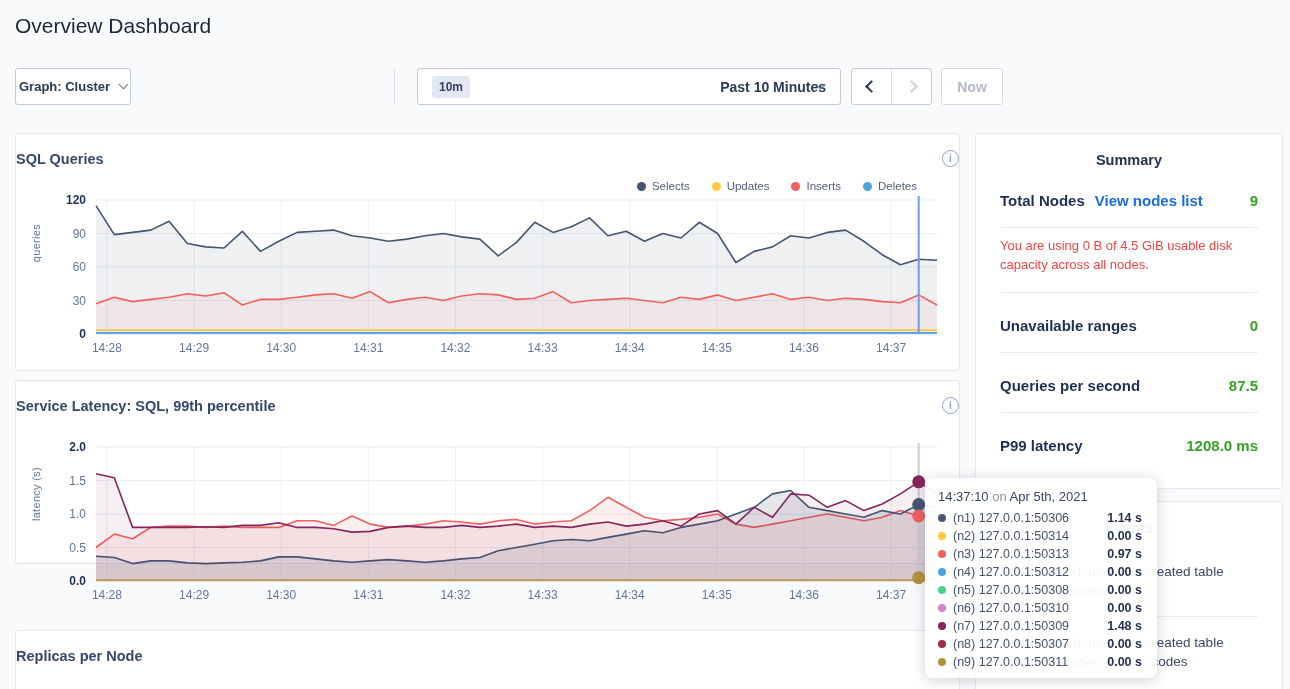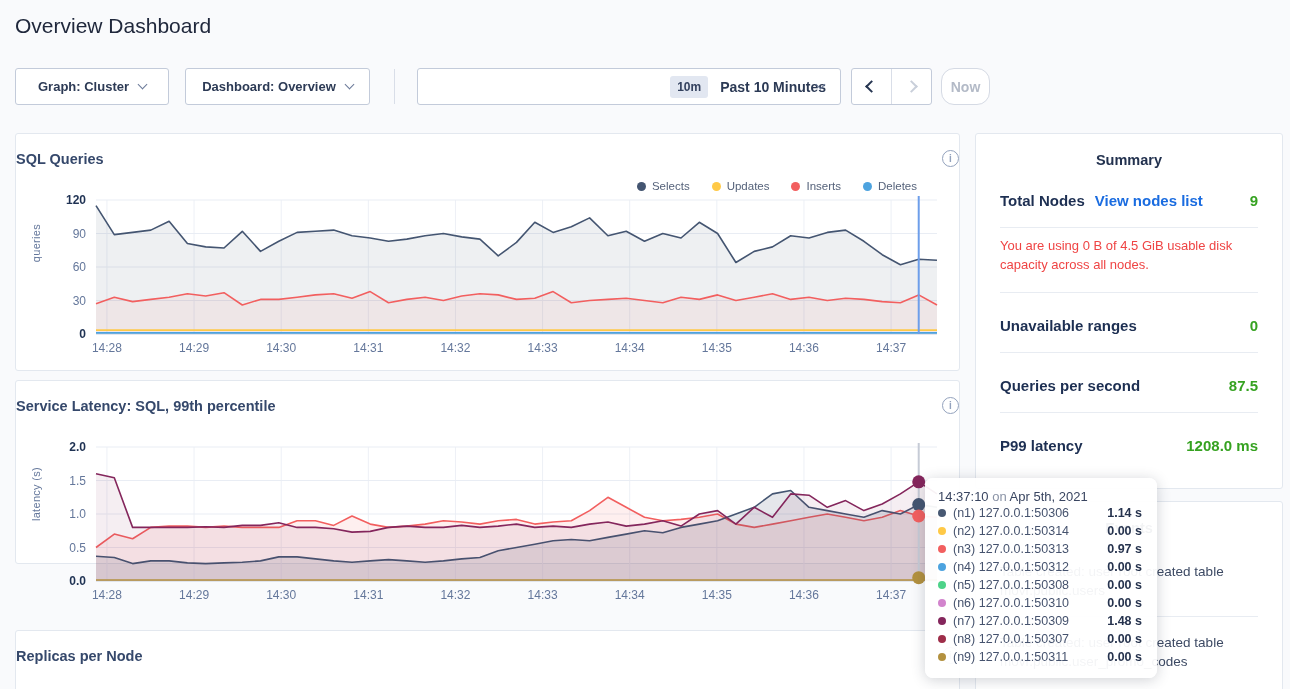--- a/index.html
+++ b/index.html
@@ -5,34 +5,34 @@
   * { box-sizing: border-box; margin: 0; padding: 0; }
   html,body { width:1290px; height:689px; overflow:hidden; }
   body { background:#f9fafc; font-family:"Liberation Sans", sans-serif; color:#2c3a55; position:relative; }
   .page { position:absolute; inset:0; }
 
   .page-title { position:absolute; left:15px; top:14px; font-size:21px; font-weight:500; color:#20283c; }
 
   
   .btn { position:absolute; top:68px; height:37px; background:#fff; border:1px solid #c3cbda; border-radius:3px;
          display:flex; align-items:center; justify-content:center; font-size:13px; font-weight:bold; color:#2c3a55; cursor:pointer; }
-  .dd-graph { left:15px; width:154px; gap:10px; }
+  .dd-graph { left:15px; width:116px; gap:10px; }
   .dd-dash  { left:185px; width:185px; gap:10px; }
   .caret { width:7px; height:7px; border-right:1.6px solid #6b7a99; border-bottom:1.6px solid #6b7a99; transform:rotate(45deg); margin-top:-4px; }
   .toolbar-divider { position:absolute; left:394px; top:69px; height:35px; width:1px; background:#d9dee8; }
-  .time-select { left:417px; width:424px; justify-content:flex-end; padding:0 14px; gap:12px; font-size:14px; }
+  .time-select { left:417px; width:424px; justify-content:space-between; padding:0 14px; gap:12px; font-size:14px; }
   .time-badge { background:#e2e7f1; color:#33415e; font-size:12px; font-weight:bold; border-radius:3px; padding:4px 7px; }
   .time-caret { position:absolute; right:16px; }
   .arrows { left:851px; width:81px; padding:0; }
   .arrow-half { flex:1; height:100%; display:flex; align-items:center; justify-content:center; }
   .arrow-half + .arrow-half { border-left:1px solid #d9dee8; }
   .chev { width:9px; height:9px; border-left:2.4px solid #263551; border-bottom:2.4px solid #263551; }
   .chev-left  { transform:rotate(45deg); }
   .chev-right { transform:rotate(-135deg); border-color:#c9cfda; }
-  .now-btn { left:941px; width:49px; color:#b3bac7; font-size:14px; border-color:#d5dae4;border-radius:13px; }
+  .now-btn { left:941px; width:62px; color:#b3bac7; font-size:14px; border-color:#d5dae4; }
 
   
   .card { position:absolute; background:#fff; border:1px solid #e3e8ef; border-radius:3px; }
   .card-sql { left:15px; top:133px; width:945px; height:238px; }
   .card-lat { left:15px; top:380px; width:945px; height:184px; }
   .card-rep { left:15px; top:630px; width:945px; height:120px; }
   .card-summary { left:975px; top:133px; width:308px; height:356px; }
   .card-events  { left:975px; top:501px; width:308px; height:220px; }
 
   .chart-title-row { display:flex; align-items:center; justify-content:space-between; gap:4px; padding-top:16px; }
@@ -62,39 +62,35 @@
 
   
   .event-row { padding:0 24px; font-size:13.5px; color:#3c4963; line-height:19px; }
   .event-row.first { margin-top:26px; }
   .event-divider { height:1px; background:#e8ecf2; margin:16px 24px; }
 
   
   .tooltip { position:absolute; left:925px; top:478px; width:232px; height:200px; z-index:10;
              background:rgba(255,255,255,0.94); border-radius:8px; box-shadow:0 2px 14px rgba(40,50,70,0.22);
              padding:11px 13px 9px 13px; }
-  .tt-header { font-size:13px; color:#394560; }
+  .tt-header { font-size:13px; color:#394560; margin-bottom:5px; }
   .tt-on { color:#8a93a6; }
   .tt-row { display:flex; align-items:center; gap:7px; height:18px; font-size:12.5px; color:#46536e; }
   .tt-dot { width:8px; height:8px; border-radius:50%; flex:none; }
   .tt-val { margin-left:auto; font-weight:bold; color:#26334e; padding-right:2px; }
 </style>
 </head>
 <body>
 
 <div class="page">
 
   <div class="page-title">Overview Dashboard</div>
 
   <div class="btn dd-graph">
     <span>Graph: Cluster</span>
-    <span class="caret"></span>
-  </div>
-  <div class="btn dd-dash">
-    <span>Dashboard: Overview</span>
     <span class="caret"></span>
   </div>
   <div class="toolbar-divider"></div>
   <div class="btn time-select">
     <span class="time-badge">10m</span>
     <span>Past 10 Minutes</span>
     <span class="caret time-caret"></span>
   </div>
   <div class="btn arrows">
     <span class="arrow-half">

